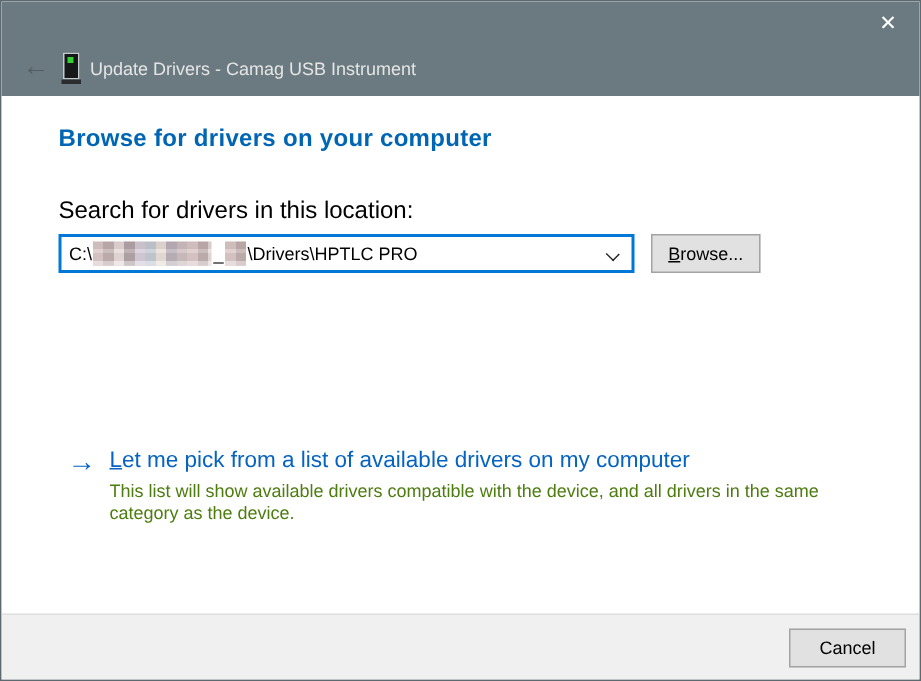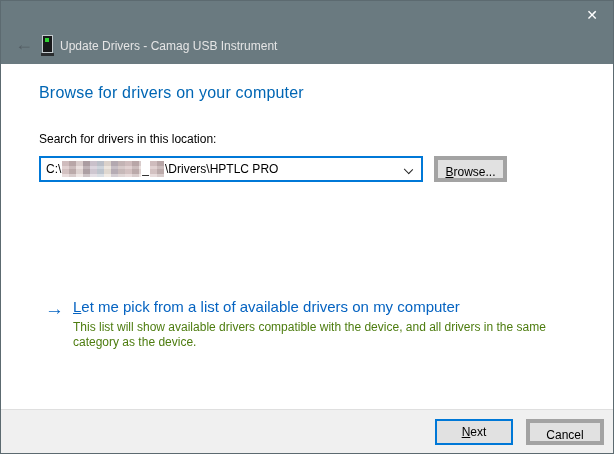--- a/index.html
+++ b/index.html
@@ -74,29 +74,29 @@
   .content {
     position: absolute;
     top: 63px; left: 0; right: 0; bottom: 44px;
     background: #ffffff;
   }
 
   .page-heading {
     position: absolute;
     left: 38px; top: 20px;
     font-size: 16px;
-    font-weight: normal;
+    font-weight: bold;
     color: #0066b4;
     letter-spacing: 0.2px;
   }
 
   .search-label {
     position: absolute;
     left: 38px; top: 68px;
-    font-size: 12px;
+    font-size: 16px;
     color: #000000;
   }
 
   .combo {
     position: absolute;
     left: 38px; top: 92px;
     width: 384px; height: 26px;
     background: #ffffff;
     border: 2px solid #0078d7;
     display: flex;
@@ -121,21 +121,21 @@
     position: absolute;
     right: 9px; top: 8px;
     width: 7px; height: 7px;
     border-right: 1px solid #222;
     border-bottom: 1px solid #222;
     transform: rotate(45deg) scaleY(0.9);
   }
 
   .btn {
     background: #e1e1e1;
-    border: 4px solid #a3a3a3;
+    border: 1px solid #a3a3a3;
     font-family: "Liberation Sans", sans-serif;
     font-size: 12px;
     color: #000000;
     text-align: center;
   }
   .browse-btn {
     position: absolute;
     left: 433px; top: 92px;
     width: 73px; height: 26px;
     line-height: 24px;
@@ -253,17 +253,16 @@
 
     <div class="pick-row">
       <span class="pick-arrow">→</span>
       <span class="pick-title"><u>L</u>et me pick from a list of available drivers on my computer</span>
       <span class="pick-desc">This list will show available drivers compatible with the device, and all drivers in the same category as the device.</span>
     </div>
 
   </div>
 
   <div class="footer">
-    <button class="btn next-btn"><u>N</u>ext</button>
     <button class="btn cancel-btn">Cancel</button>
   </div>
 
 </div>
 
 </body></html>

